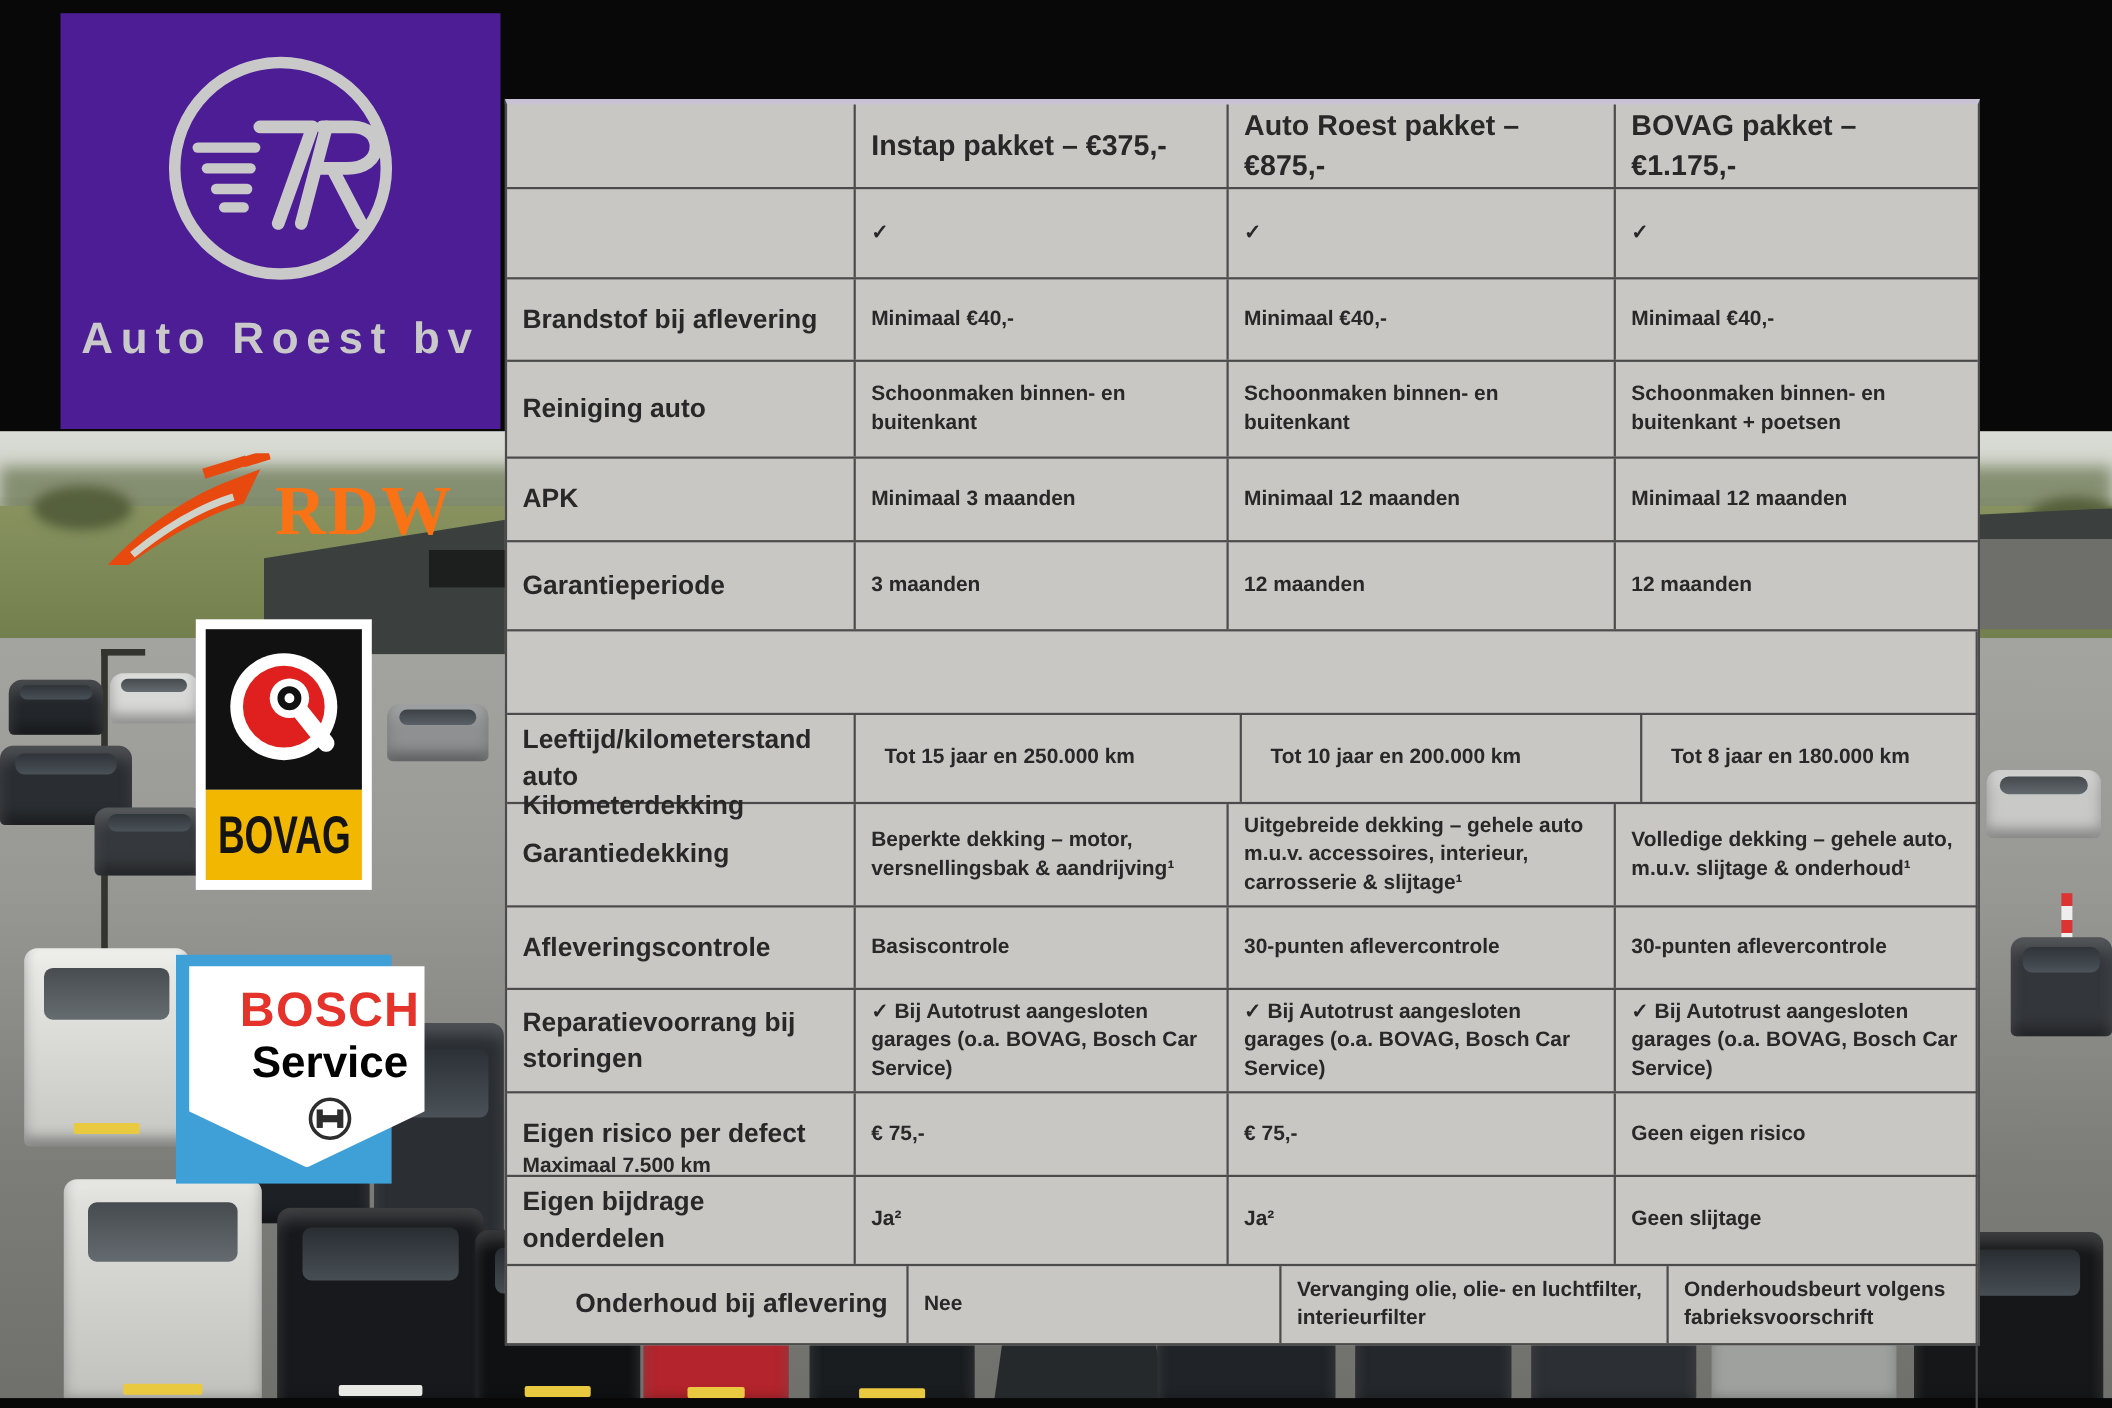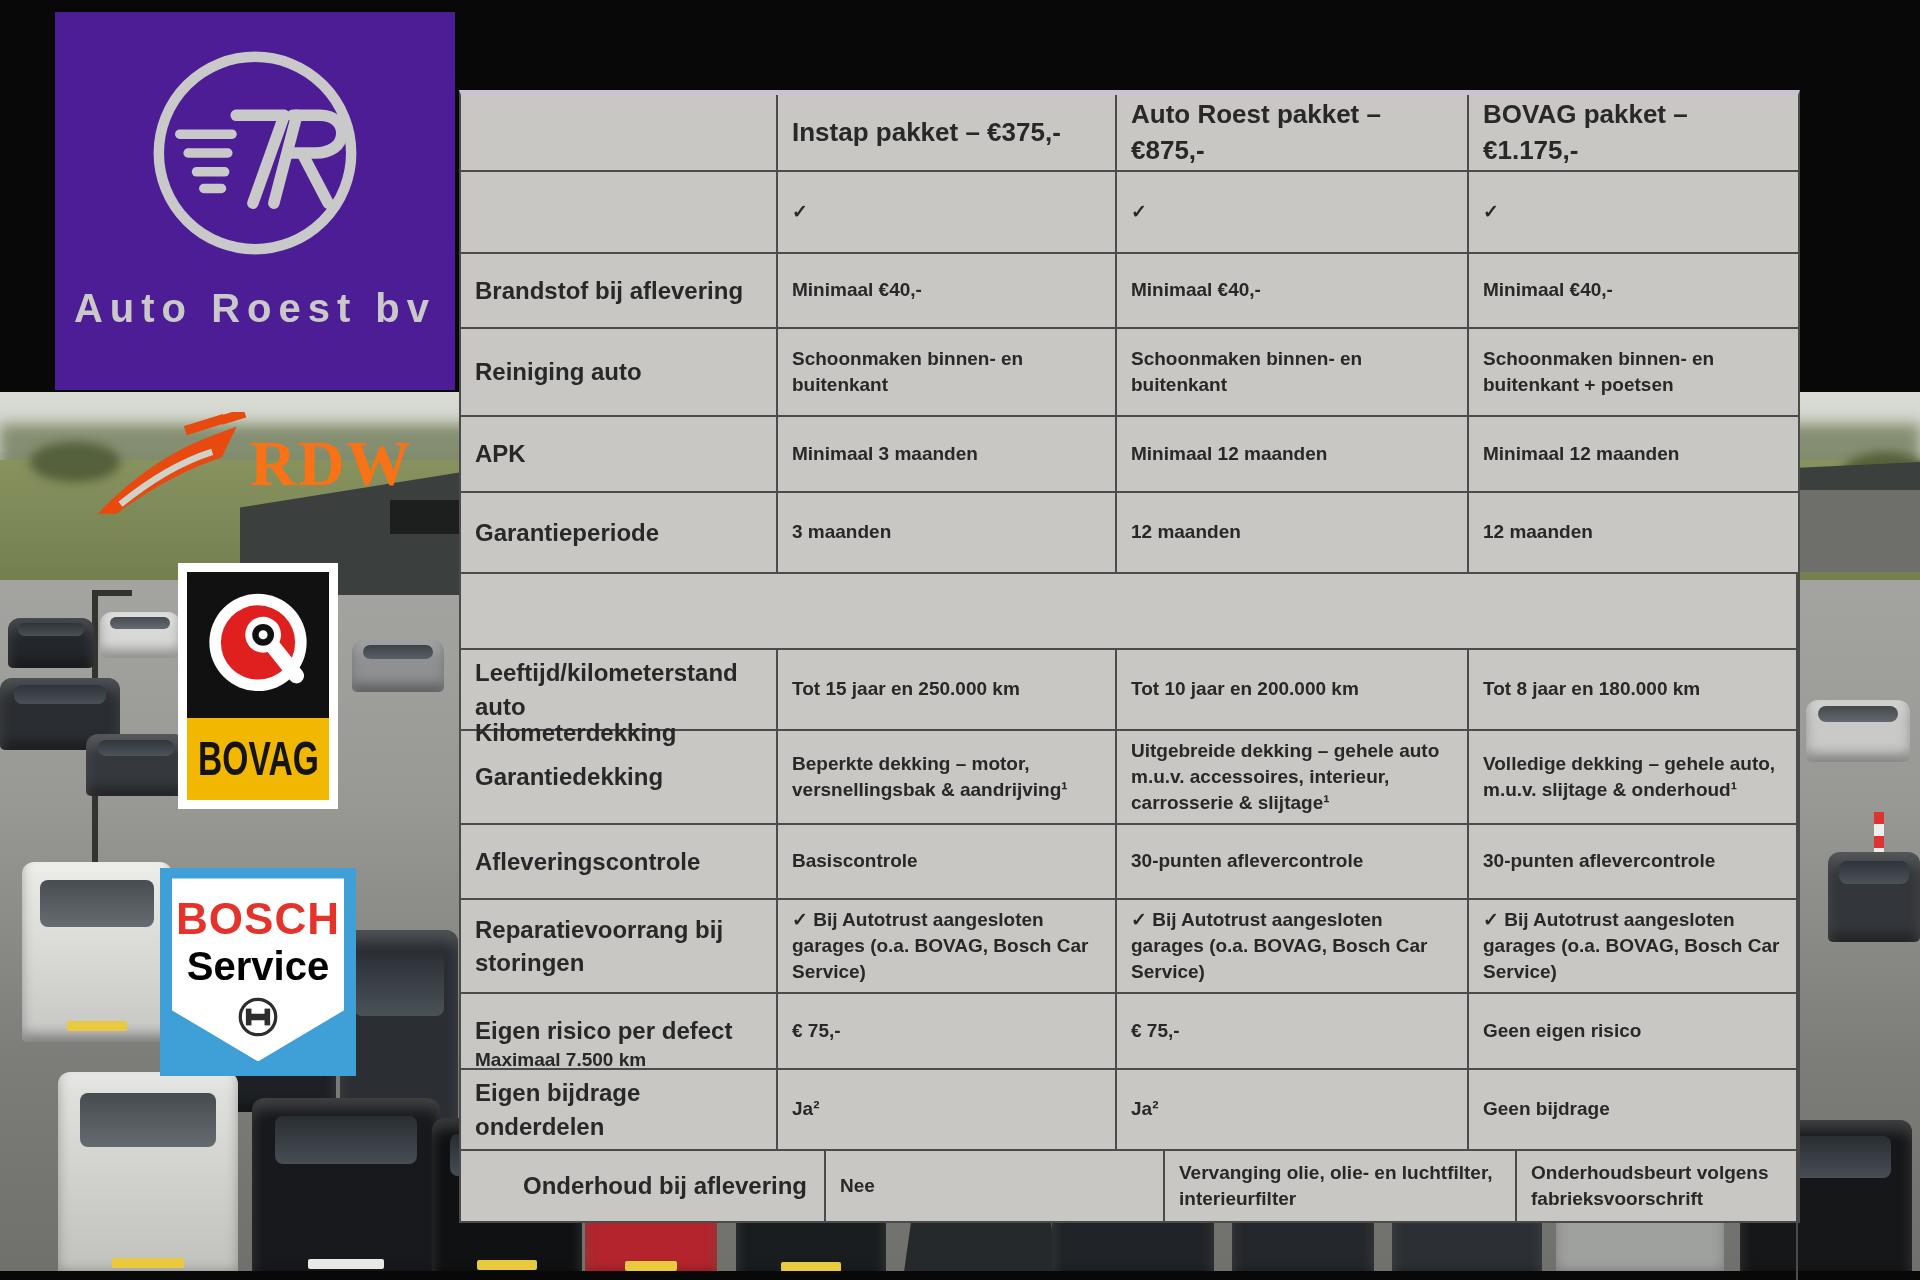--- a/index.html
+++ b/index.html
@@ -43,21 +43,21 @@
   
   .bovag{position:absolute;left:178px;top:563px;width:160px;height:246px;background:#fff;z-index:4;
     padding:9px;box-sizing:border-box;display:flex;flex-direction:column;}
   .bovag-top{background:#111;flex:0 0 146px;display:flex;align-items:center;justify-content:center;}
   .bovag-bottom{background:#f2b700;flex:1;display:flex;align-items:center;justify-content:center;}
   .bovag-text{font-weight:800;font-size:42px;color:#141414;transform:scaleX(.8) scaleY(1.15);letter-spacing:0px;}
   
   .bosch{position:absolute;left:160px;top:868px;width:196px;height:208px;background:#3fa0d8;z-index:4;}
   .bosch-shield{position:absolute;left:6%;top:5%;width:88%;height:88%;background:#fff;
     clip-path:polygon(0 0,100% 0,100% 72%,50% 100%,0 72%);
-    display:flex;flex-direction:column;align-items:center;}
+    display:flex;flex-direction:column;align-items:center;padding-left:42px;}
   .bosch-t1{color:#e5322b;font-weight:800;font-size:44px;margin-top:16px;letter-spacing:1px;}
   .bosch-t2{color:#000000;font-weight:700;font-size:40px;margin-top:0;}
   
   .pkg-table{position:absolute;left:459px;top:90px;width:1341px;z-index:3;
     background:#c8c7c4;border:2px solid #4b4b4b;border-top:5px solid #c9c1d4;
     box-sizing:border-box;color:#282828;}
   .trow{display:flex;border-bottom:2px solid #4b4b4b;}
   .trow:last-child{border-bottom:none;}
   .cell{display:flex;align-items:center;padding:6px 14px;box-sizing:border-box;
     font-weight:700;font-size:19px;line-height:1.38;border-right:2px solid #4b4b4b;}
@@ -67,21 +67,21 @@
   .cell.c2{flex:0 0 352px;}
   .cell.c3{flex:1;}
   .thead .cell{font-size:26px;}
   .trow:nth-child(1){height:75px;}
   .trow:nth-child(2){height:80px;}
   .trow:nth-child(3){height:73px;}
   .trow:nth-child(4){height:86px;}
   .trow:nth-child(5){height:74px;}
   .trow:nth-child(6){height:79px;}
   .trow:nth-child(7){height:74px;flex-direction:column;}
-  .trow:nth-child(8){height:79px;}
+  .trow:nth-child(8){height:79px;gap:12px;}
   .trow:nth-child(9){height:92px;}
   .trow:nth-child(10){height:73px;}
   .trow:nth-child(11){height:92px;}
   .trow:nth-child(12){height:74px;}
   .trow:nth-child(13){height:79px;}
   .trow:nth-child(14){height:70px;padding-left:48px;}
 </style>
 </head>
 <body>
 
@@ -315,21 +315,21 @@
     <div class="cell lbl">Eigen risico per defect</div>
     <div class="cell c1">€ 75,-</div>
     <div class="cell c2">€ 75,-</div>
     <div class="cell c3">Geen eigen risico</div>
   </div>
 
   <div class="trow">
     <div class="cell lbl">Eigen bijdrage onderdelen</div>
     <div class="cell c1">Ja²</div>
     <div class="cell c2">Ja²</div>
-    <div class="cell c3">Geen bijdrage</div>
+    <div class="cell c3">Geen slijtage</div>
   </div>
 
   <div class="trow">
     <div class="cell lbl">Onderhoud bij aflevering</div>
     <div class="cell c1">Nee</div>
     <div class="cell c2">Vervanging olie, olie- en luchtfilter, interieurfilter</div>
     <div class="cell c3">Onderhoudsbeurt volgens fabrieksvoorschrift</div>
   </div>
 
 </div>

